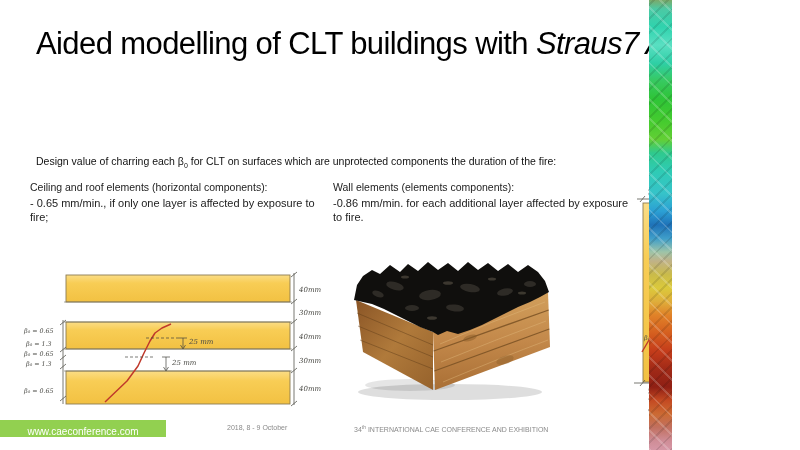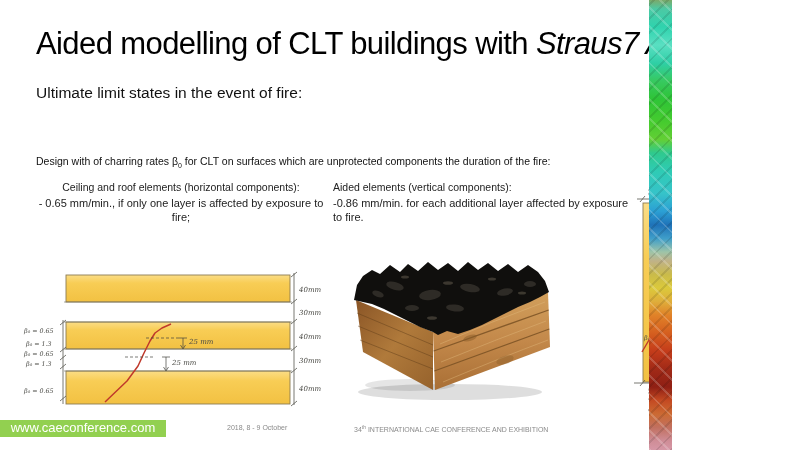--- a/index.html
+++ b/index.html
@@ -10,30 +10,30 @@
   .abs{position:absolute;}
   
   .title{left:36px; top:26px; font-size:31px; letter-spacing:-0.6px; white-space:nowrap; color:#000;}
   .title .em{font-style:italic;}
   .subtitle{left:36px; top:84px; font-size:15.5px; color:#111;}
   .verify{left:36px; top:113px; width:738px; font-size:11.5px; font-weight:bold; line-height:1.4; color:#000;}
   .design{left:36px; top:155px; font-size:10.5px; color:#111;}
   .design sub{font-size:7px;}
   
   .col{top:181px; width:302px;}
-  .col-left{left:30px;text-align:center;}
+  .col-left{left:30px;}
   .col-right{left:333px;}
   .col h3{margin:0 0 3px 0; font-size:10.5px; font-weight:normal; color:#222;}
   .col p{margin:0; font-size:11px; line-height:1.28; color:#222;}
   
   .svg-abs{position:absolute;}
   .hand{font-family:"DejaVu Serif", serif; font-style:italic; fill:#4a4a45;}
   
   .site-bar{left:0; top:420px; width:166px; height:17px; background:#92d050;
-    display:flex; align-items:flex-start; justify-content:center; color:#fff; font-size:13px;}
+    display:flex; align-items:flex-end; justify-content:center; color:#fff; font-size:10px;}
   .ftext{font-size:7px; color:#8a8a8a;}
   .fdate{left:227px; top:424px;}
   .fconf{left:354px; top:424px;}
   .fconf sup{font-size:5px;}
   .fpage{left:752px; top:424px;}
   
   .mosaic{right:0; top:0; width:23px; height:450px;
     background:linear-gradient(180deg,
       #7ba96a 0%, #4cc9a4 2%, #2fd3ae 6%, #5adfc2 10%, #2fcfa6 14%,
       #37c960 18%, #2ec437 22%, #45cb2e 27%, #63cf35 31%, #2fc98e 34%,
@@ -50,34 +50,33 @@
 </style>
 </head>
 <body>
 
 <div class="slide">
 
   <div class="abs title">
     <span>Aided modelling of CLT buildings with </span><span class="em">Straus7 API</span>
   </div>
 
-  <div class="abs subtitle">Ultimate limit states in the event of fire:</div>
 
 
   <div class="abs design">
-    <span>Design with of charring rates </span><span>β</span><sub>0</sub><span> for CLT on surfaces which are unprotected components the duration of the fire:</span>
+    <span>Design value of charring each </span><span>β</span><sub>0</sub><span> for CLT on surfaces which are unprotected components the duration of the fire:</span>
   </div>
 
   <div class="abs col col-left">
     <h3>Ceiling and roof elements (horizontal components):</h3>
     <p>- 0.65 mm/min., if only one layer is affected by exposure to fire;</p>
   </div>
 
   <div class="abs col col-right">
-    <h3>Aided elements (vertical components):</h3>
+    <h3>Wall elements (elements components):</h3>
     <p>-0.86 mm/min. for each additional layer affected by exposure to fire.</p>
   </div>
 
   <svg class="svg-abs" style="left:20px; top:262px;" width="305" height="150" viewBox="20 262 305 150">
     <defs>
       <linearGradient id="gy" x1="0" y1="0" x2="0" y2="1">
         <stop offset="0" stop-color="#fbdd86"></stop>
         <stop offset="0.3" stop-color="#f8cd55"></stop>
         <stop offset="1" stop-color="#f2c142"></stop>
       </linearGradient>

